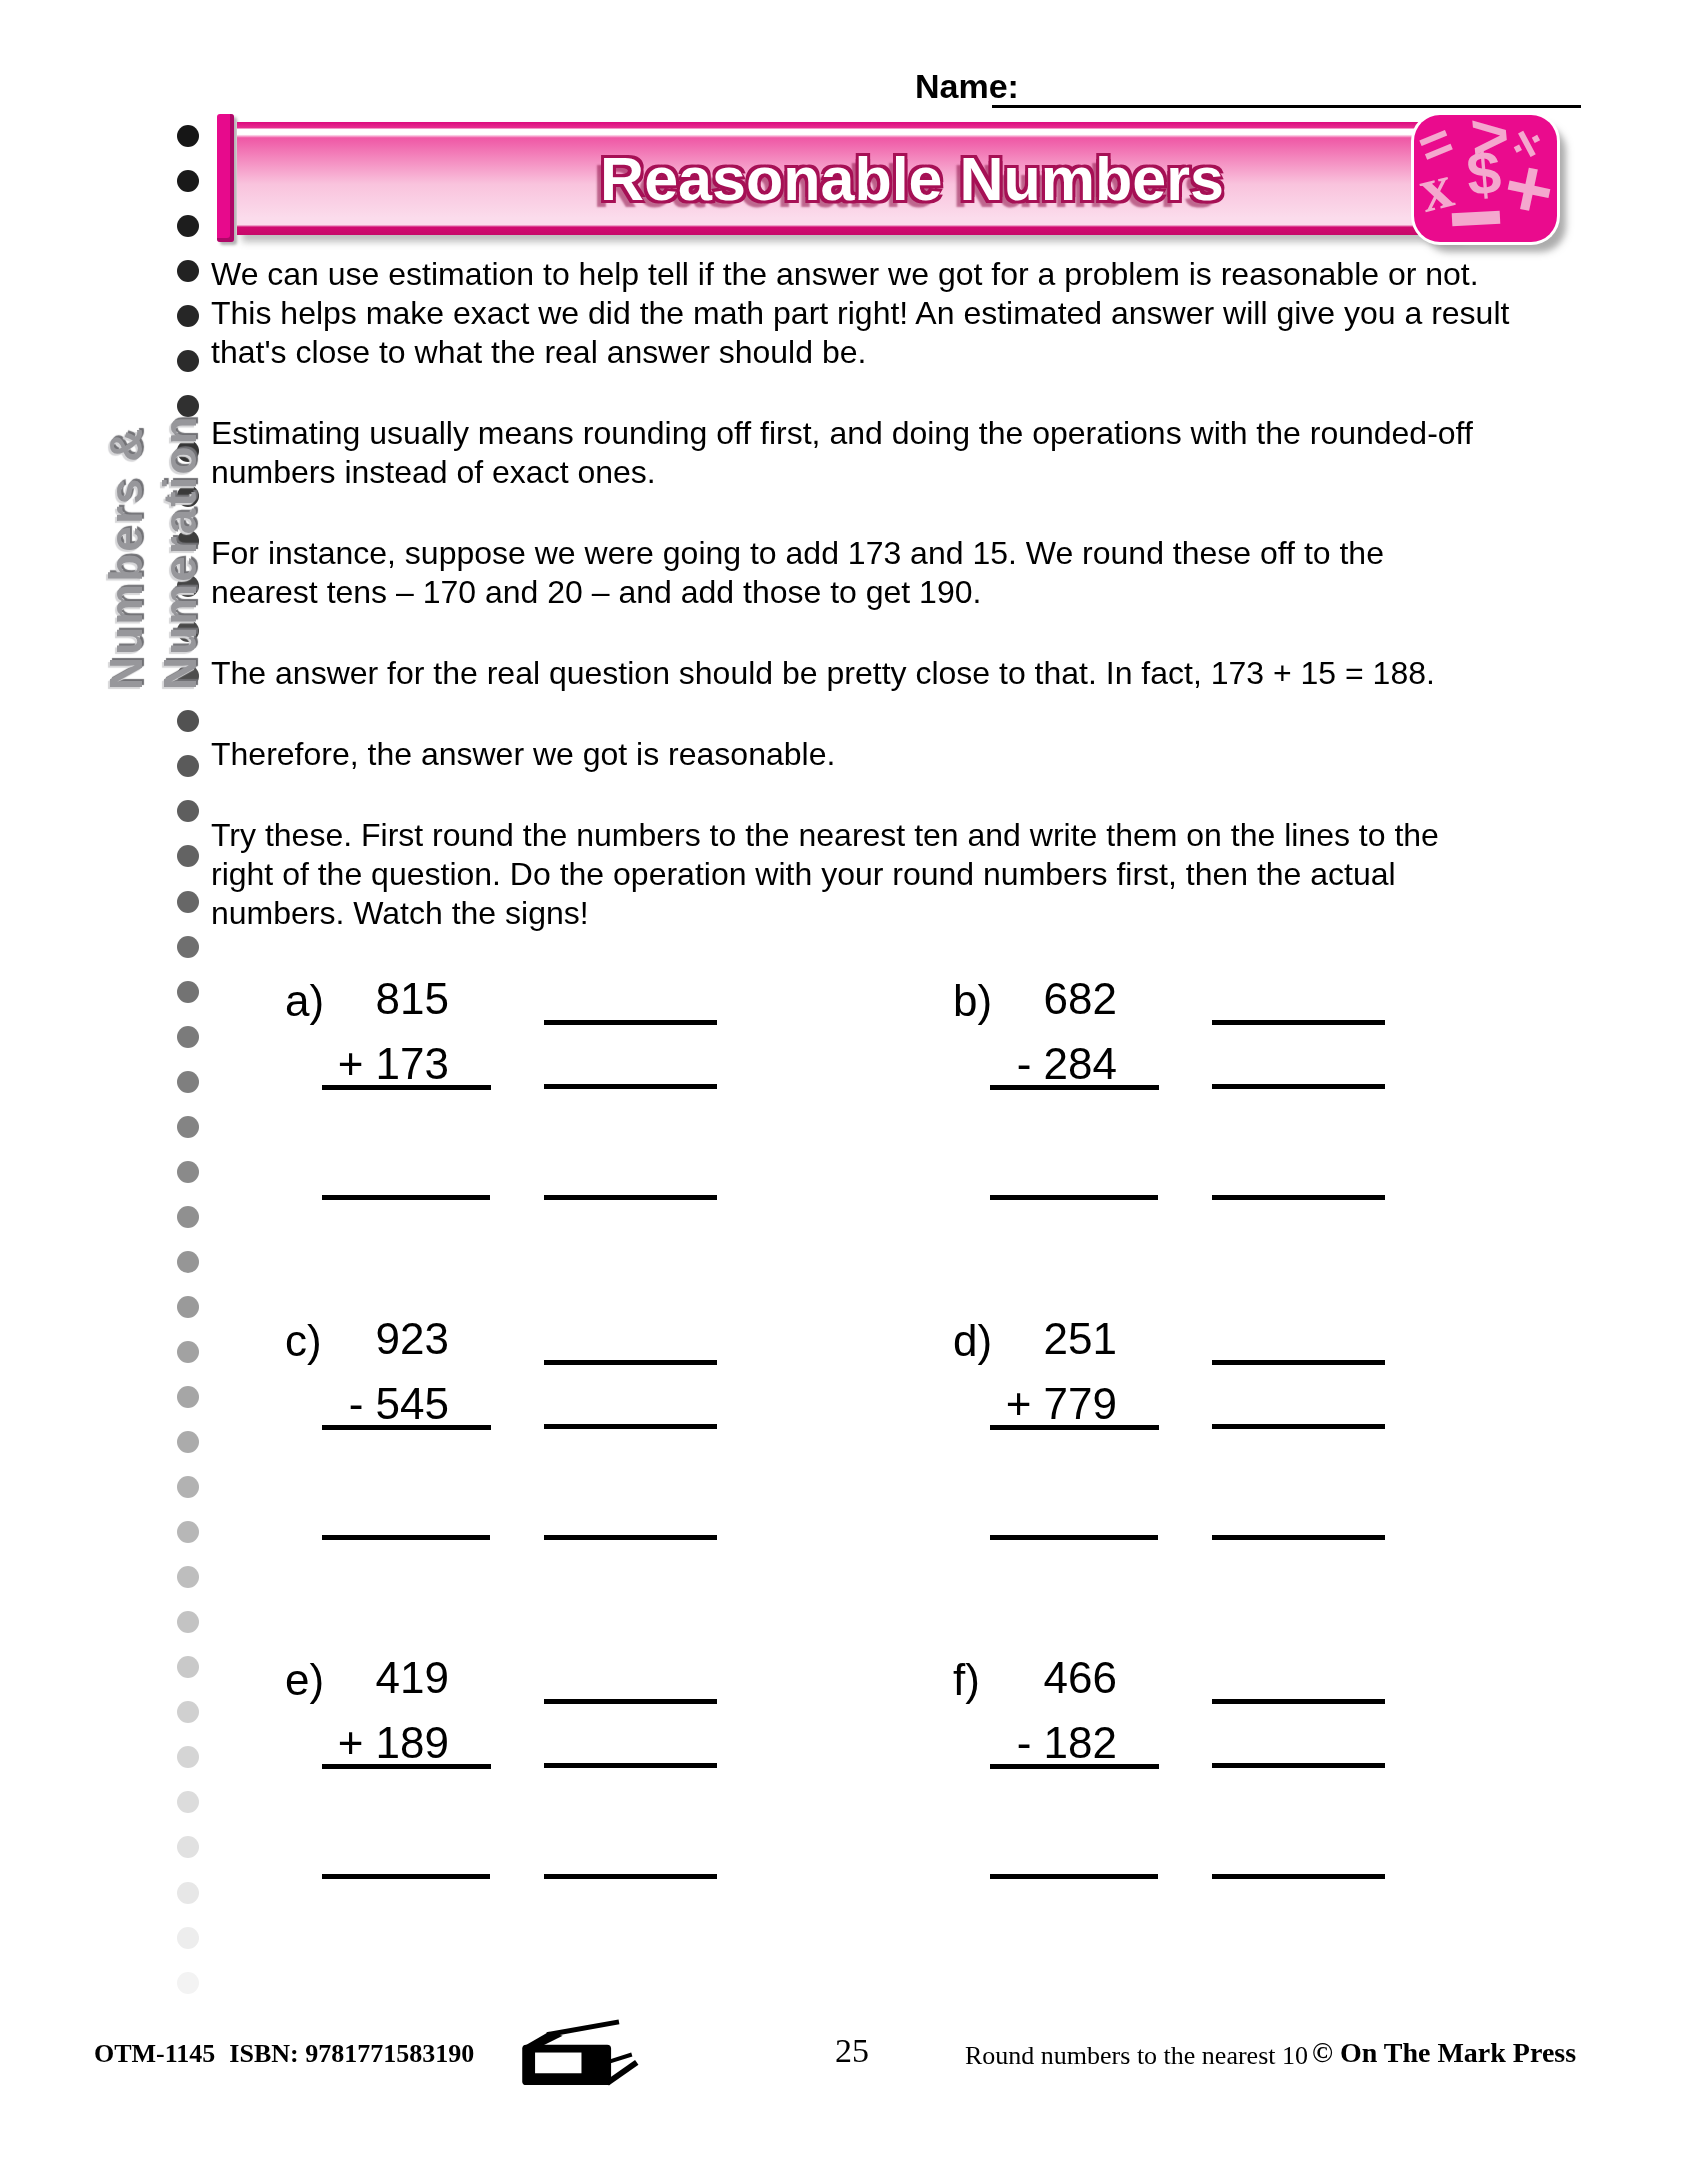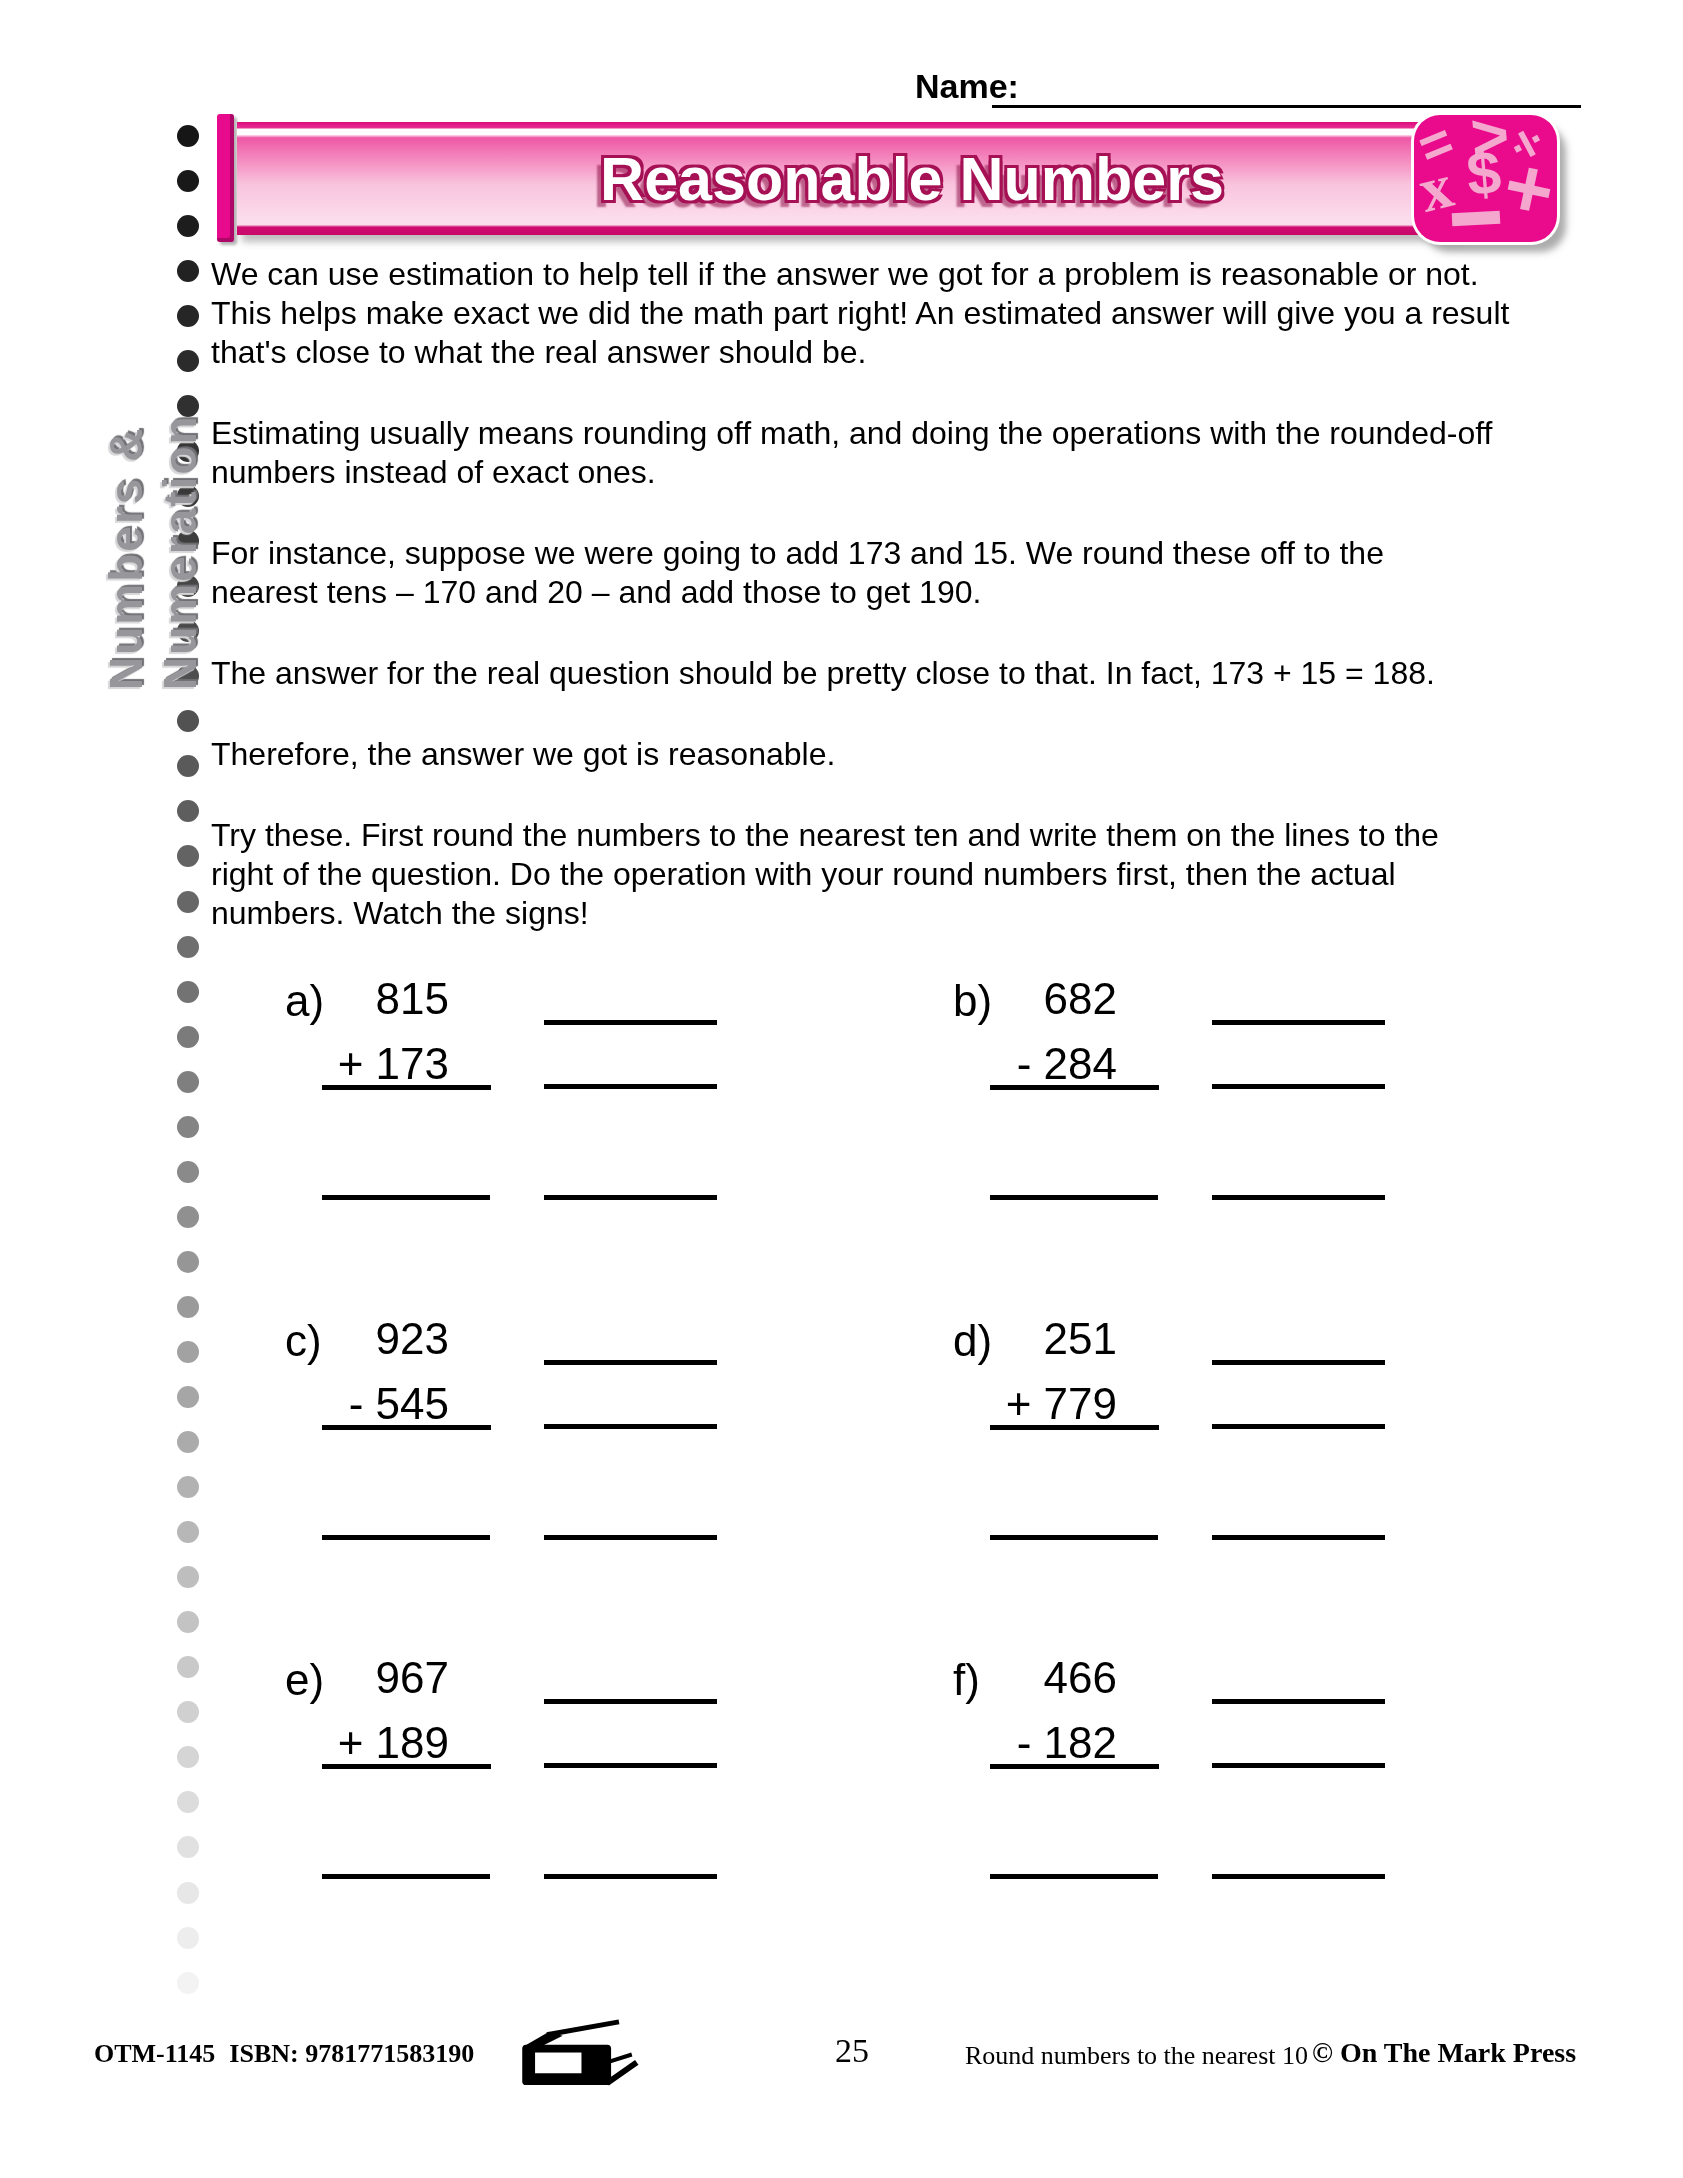--- a/index.html
+++ b/index.html
@@ -150,21 +150,21 @@
     <span class="sym-x">x</span>
     <span class="sym-usd">$</span>
     <span class="sym-plus">+</span>
     <span class="sym-minus"></span>
   </div>
 
   <div class="intro">
     <p>We can use estimation to help tell if the answer we got for a problem is reasonable or not.
 This helps make exact we did the math part right! An estimated answer will give you a result
 that's close to what the real answer should be.</p>
-    <p>Estimating usually means rounding off math, and doing the operations with the rounded-off
+    <p>Estimating usually means rounding off first, and doing the operations with the rounded-off
 numbers instead of exact ones.</p>
     <p>For instance, suppose we were going to add 173 and 15. We round these off to the
 nearest tens – 170 and 20 – and add those to get 190.</p>
     <p>The answer for the real question should be pretty close to that. In fact, 173 + 15 = 188.</p>
     <p>Therefore, the answer we got is reasonable.</p>
     <p>Try these. First round the numbers to the nearest ten and write them on the lines to the
 right of the question. Do the operation with your round numbers first, then the actual
 numbers. Watch the signs!</p>
   </div>
 
@@ -203,21 +203,21 @@
     <div class="p-op1">251</div>
     <div class="p-blank p-blank1"></div>
     <div class="p-op2">+ 779</div>
     <div class="p-blank p-blank2"></div>
     <div class="p-answer p-ansL"></div>
     <div class="p-answer p-ansR"></div>
   </div>
 
   <div class="problem" style="left:285px;top:1647px;">
     <span class="p-label">e)</span>
-    <div class="p-op1">967</div>
+    <div class="p-op1">419</div>
     <div class="p-blank p-blank1"></div>
     <div class="p-op2">+ 189</div>
     <div class="p-blank p-blank2"></div>
     <div class="p-answer p-ansL"></div>
     <div class="p-answer p-ansR"></div>
   </div>
 
   <div class="problem" style="left:953px;top:1647px;">
     <span class="p-label">f)</span>
     <div class="p-op1">466</div>

